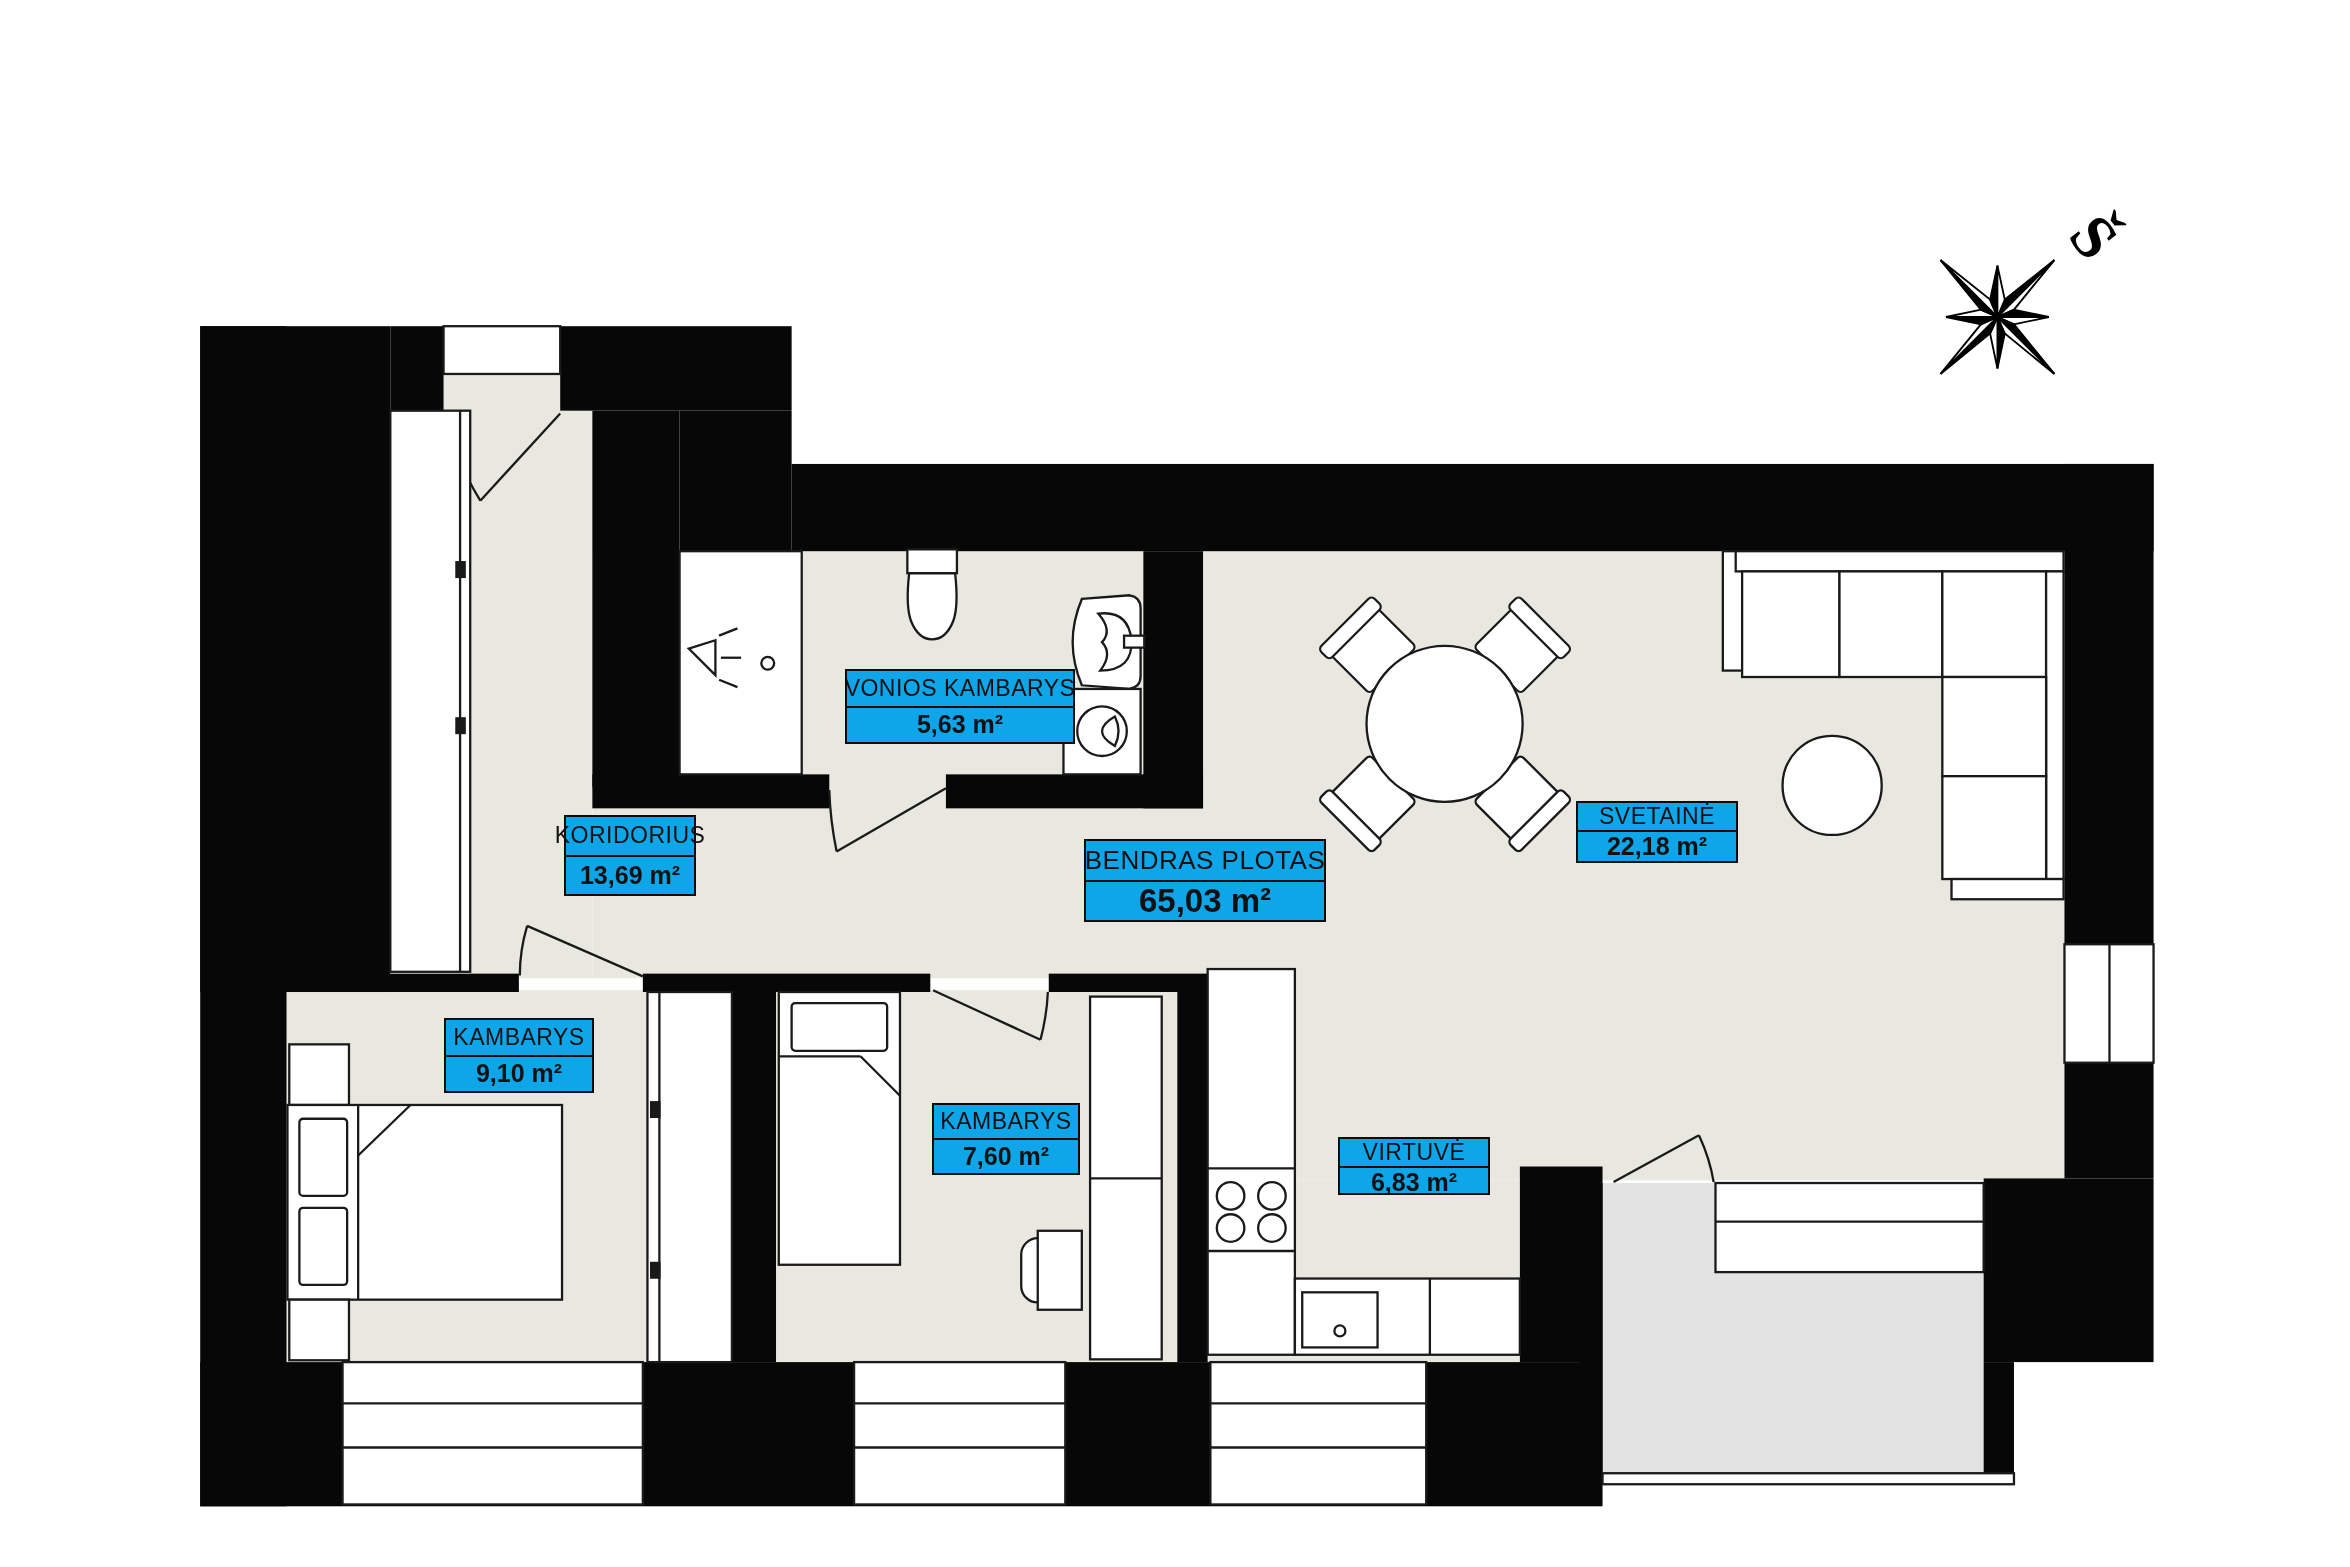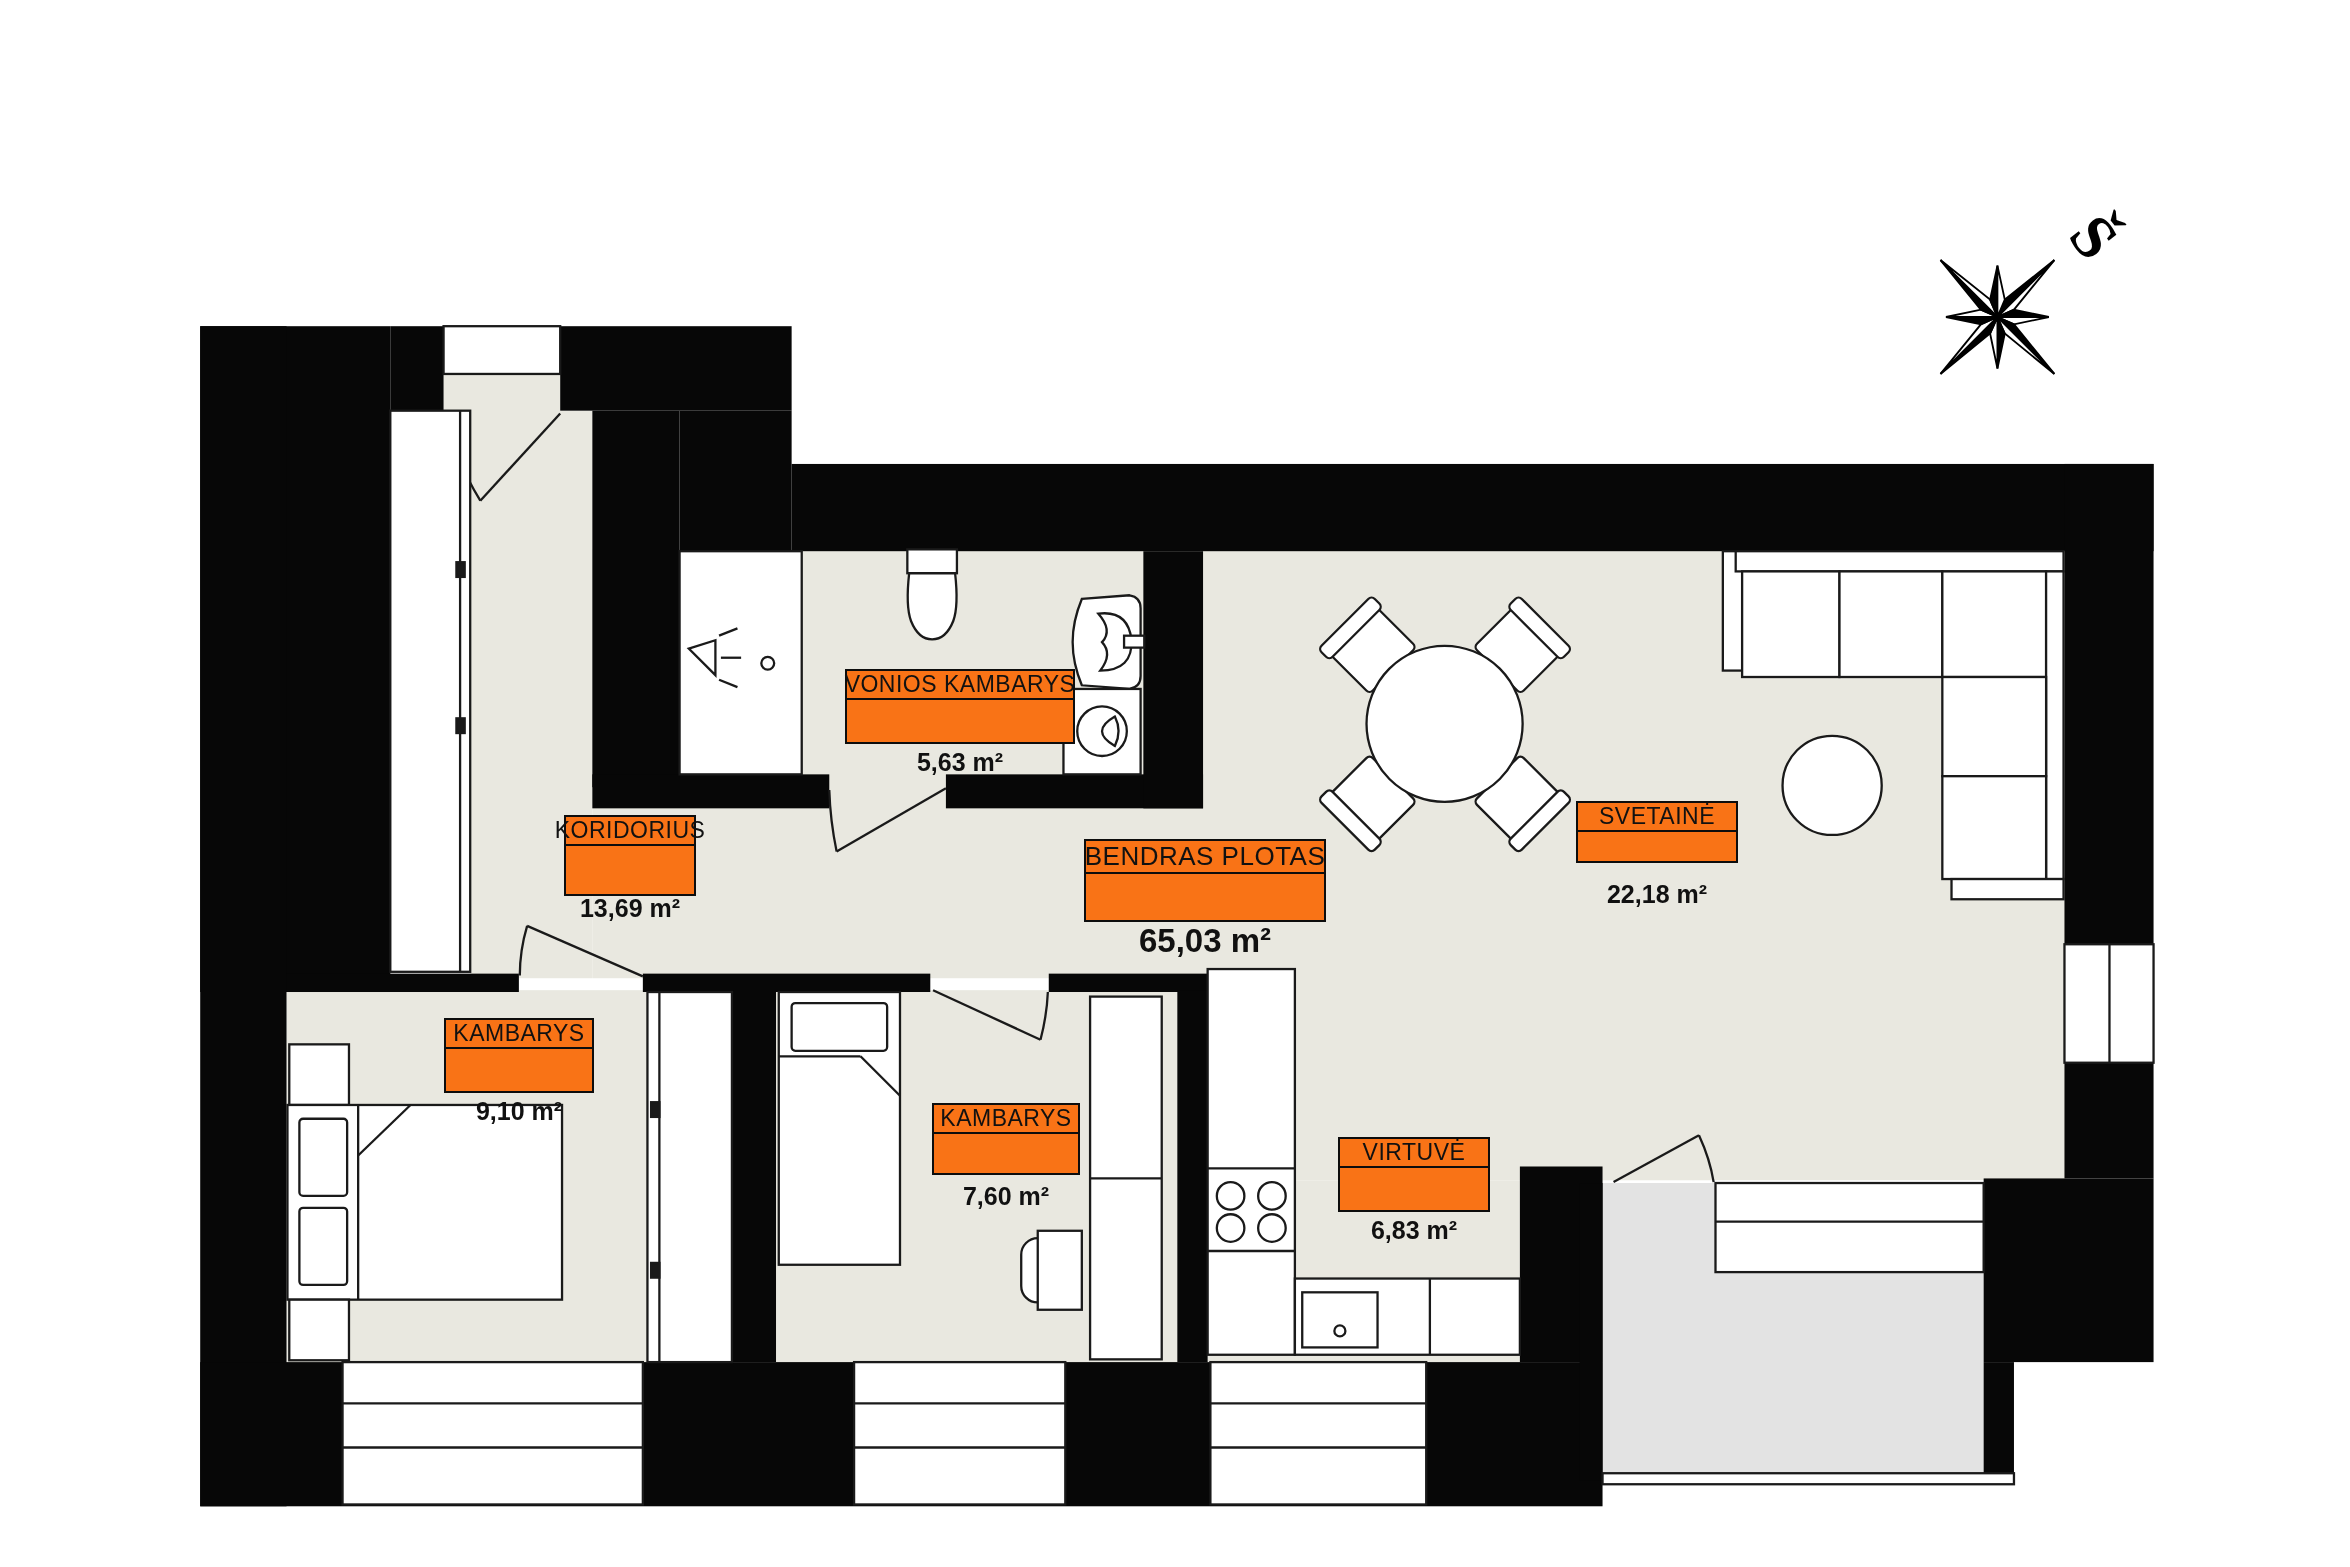--- a/index.html
+++ b/index.html
@@ -1,18 +1,18 @@
 <!DOCTYPE html>
 <html style="font-size:14.7px"><head>
 <meta charset="utf-8">
 <style>
   html,body{margin:0;padding:0;background:#ffffff;}
   .plan{position:relative;width:2351px;height:1568px;background:#ffffff;font-family:"Liberation Sans",sans-serif;overflow:hidden;}
   .plan svg{position:absolute;left:0;top:0;}
-  .room-label{position:absolute;display:flex;flex-direction:column;background:#f97316;border:2.8px solid #0d0d0d;box-sizing:border-box;z-index:5;gap:48px;}
+  .room-label{position:absolute;display:flex;flex-direction:column;background:#0ea5e9;border:2.8px solid #0d0d0d;box-sizing:border-box;z-index:5;}
   .room-label .name{flex:1;display:flex;align-items:center;justify-content:center;border-bottom:2.8px solid #0d0d0d;font-size:23px;color:#111;letter-spacing:0.5px;white-space:nowrap;padding:0 9.2px;}
   .room-label .area{flex:1;display:flex;align-items:center;justify-content:center;font-size:25px;font-weight:bold;color:#111;white-space:nowrap;padding:0 9.2px;border-radius:14px;}
   .room-label.em .name{font-weight:normal;font-size:26px;}
   .room-label.em .area{font-size:33px;}
 </style>
 </head>
 <body>
 
 <div class="plan">
 
@@ -271,19 +271,19 @@
   <div class="room-label" style="left:444px;top:1018px;width:150px;height:75px;">
     <div class="name">KAMBARYS</div>
     <div class="area">9,10 m²</div>
   </div>
 
   <div class="room-label" style="left:932px;top:1103px;width:148px;height:72px;">
     <div class="name">KAMBARYS</div>
     <div class="area">7,60 m²</div>
   </div>
 
-  <div class="room-label" style="left:1338px;top:1137px;width:152px;height:75px;">
+  <div class="room-label" style="left:1338px;top:1137px;width:152px;height:58px;">
     <div class="name">VIRTUVĖ</div>
     <div class="area">6,83 m²</div>
   </div>
 
 </div>
 
 
 </body></html>

